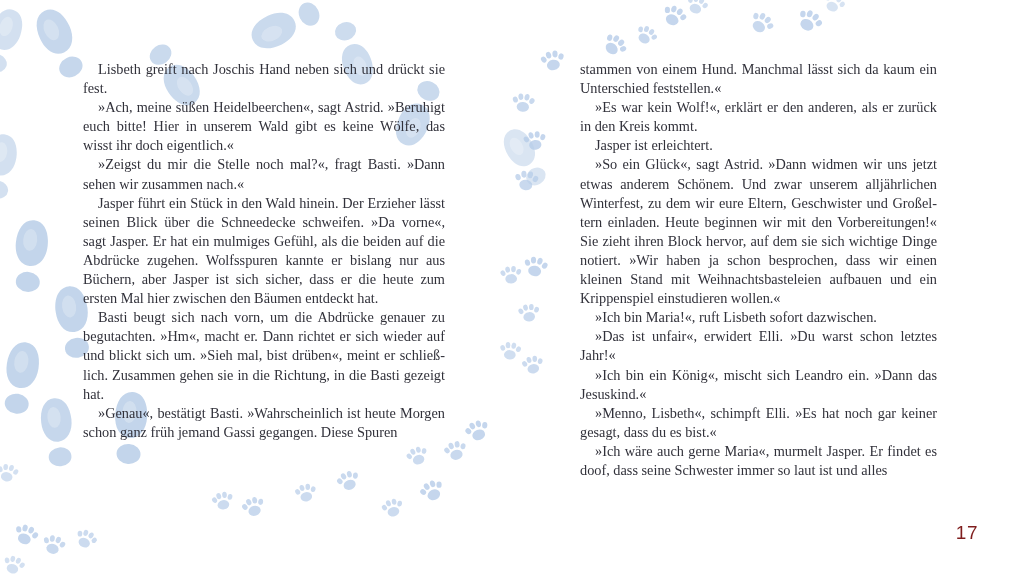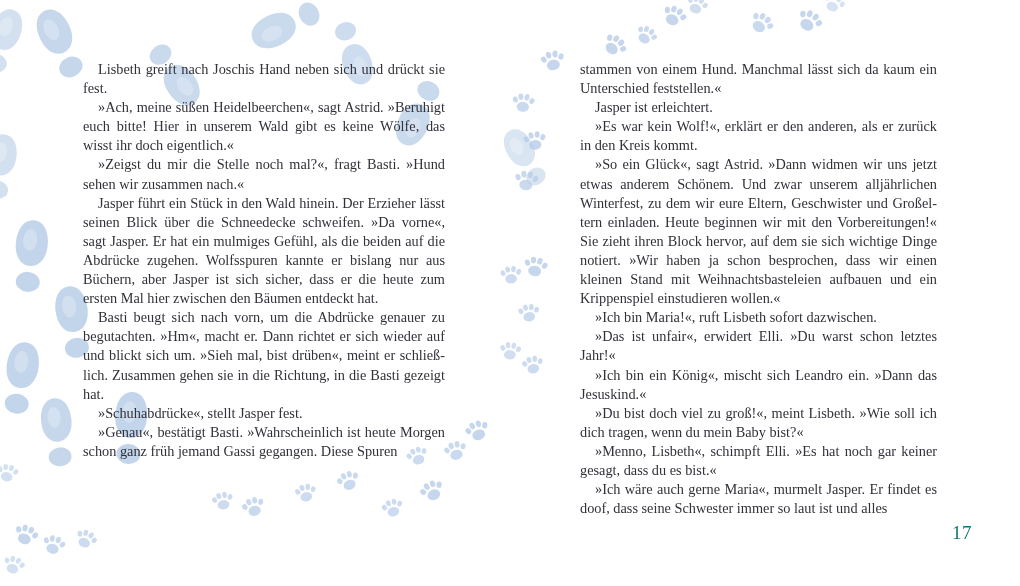--- a/index.html
+++ b/index.html
@@ -32,25 +32,25 @@
     hyphens: manual;
   }
   .text-col.left  { left: 83px;  }
   .text-col.right { left: 580px; width: 357px; }
   .text-col p { margin: 0; }
   .text-col p.indent { text-indent: 15px; }
   .page-number {
     position: absolute;
     z-index: 2;
     top: 522px;
-    right: 48px;
-    font-family: Liberation Serif, serif;
+    right: 42px;
+    font-family: Liberation Sans, sans-serif;
     font-size: 19px;
     letter-spacing: 0.5px;
-    color: #0f766e;
+    color: #7f1d1d;
   }
 </style>
 </head>
 <body>
 
 <div class="spread">
   <div id="decor-layer">
       <div class="decor" style="left: 40px; top: 5px; opacity: 0.85; transform: rotate(-25deg) scale(1); transform-origin: center center;"><svg width="44" height="82" viewBox="0 0 44 82" xmlns="http://www.w3.org/2000/svg">
           <path d="M22 2 C32 2 38 12 38 26 C38 38 32 48 22 48 C12 48 6 38 6 26 C6 12 12 2 22 2 Z" fill="#bdd1e9"></path>
           <ellipse cx="22" cy="64" rx="12" ry="10" fill="#bdd1e9"></ellipse>
@@ -324,34 +324,32 @@
           <ellipse cx="4.5" cy="10" rx="2.6" ry="3.2" fill="#b7cde9" transform="rotate(-25 4.5 10)"></ellipse>
           <ellipse cx="10" cy="6.5" rx="2.6" ry="3.4" fill="#b7cde9" transform="rotate(-8 10 6.5)"></ellipse>
           <ellipse cx="16.5" cy="6.5" rx="2.6" ry="3.4" fill="#b7cde9" transform="rotate(8 16.5 6.5)"></ellipse>
           <ellipse cx="22" cy="10" rx="2.6" ry="3.2" fill="#b7cde9" transform="rotate(25 22 10)"></ellipse>
         </svg></div>
     </div>
 
   <div class="text-col left">
       <p class="indent">Lisbeth greift nach Joschis Hand neben sich und drückt sie fest.</p>
       <p class="indent">»Ach, meine süßen Heidelbeerchen«, sagt Astrid. »Beruhigt euch bitte! Hier in unserem Wald gibt es keine Wölfe, das wisst ihr doch eigentlich.«</p>
-      <p class="indent">»Zeigst du mir die Stelle noch mal?«, fragt Basti. »Hund sehen wir zusammen nach.«</p>
+      <p class="indent">»Zeigst du mir die Stelle noch mal?«, fragt Basti. »Dann sehen wir zusammen nach.«</p>
       <p class="indent">Jasper führt ein Stück in den Wald hinein. Der Erzieher lässt seinen Blick über die Schneedecke schweifen. »Da vorne«, sagt Jasper. Er hat ein mulmiges Gefühl, als die beiden auf die Abdrücke zugehen. Wolfsspuren kannte er bislang nur aus Büchern, aber Jasper ist sich sicher, dass er die heute zum ersten Mal hier zwischen den Bäumen entdeckt hat.</p>
       <p class="indent">Basti beugt sich nach vorn, um die Abdrücke genauer zu begutachten. »Hm«, macht er. Dann richtet er sich wieder auf und blickt sich um. »Sieh mal, bist drüben«, meint er schließ­lich. Zusammen gehen sie in die Richtung, in die Basti gezeigt hat.</p>
-      <p class="indent">»Schuhabdrücke«, stellt Jasper fest.</p>
       <p class="indent">»Genau«, bestätigt Basti. »Wahrscheinlich ist heute Morgen schon ganz früh jemand Gassi gegangen. Diese Spuren</p>
     </div>
 
   <div class="text-col right">
       <p class="">stammen von einem Hund. Manchmal lässt sich da kaum ein Unterschied feststellen.«</p>
+      <p class="indent">»Es war kein Wolf!«, erklärt er den anderen, als er zurück in den Kreis kommt.</p>
       <p class="indent">Jasper ist erleichtert.</p>
-      <p class="indent">»Es war kein Wolf!«, erklärt er den anderen, als er zurück in den Kreis kommt.</p>
       <p class="indent">»So ein Glück«, sagt Astrid. »Dann widmen wir uns jetzt etwas anderem Schönem. Und zwar unserem alljährlichen Winterfest, zu dem wir eure Eltern, Geschwister und Großel­tern einladen. Heute beginnen wir mit den Vorbereitungen!« Sie zieht ihren Block hervor, auf dem sie sich wichtige Dinge notiert. »Wir haben ja schon besprochen, dass wir einen kleinen Stand mit Weihnachtsbasteleien aufbauen und ein Krippenspiel einstudieren wollen.«</p>
       <p class="indent">»Ich bin Maria!«, ruft Lisbeth sofort dazwischen.</p>
       <p class="indent">»Das ist unfair«, erwidert Elli. »Du warst schon letztes Jahr!«</p>
       <p class="indent">»Ich bin ein König«, mischt sich Leandro ein. »Dann das Jesuskind.«</p>
-      <p class="indent">»Du bist doch viel zu groß!«, meint Lisbeth. »Wie soll ich dich tragen, wenn du mein Baby bist?«</p>
       <p class="indent">»Menno, Lisbeth«, schimpft Elli. »Es hat noch gar keiner gesagt, dass du es bist.«</p>
       <p class="indent">»Ich wäre auch gerne Maria«, murmelt Jasper. Er findet es doof, dass seine Schwester immer so laut ist und alles</p>
     </div>
 
   <div class="page-number">17</div>
 </div>
 
 </body></html>

